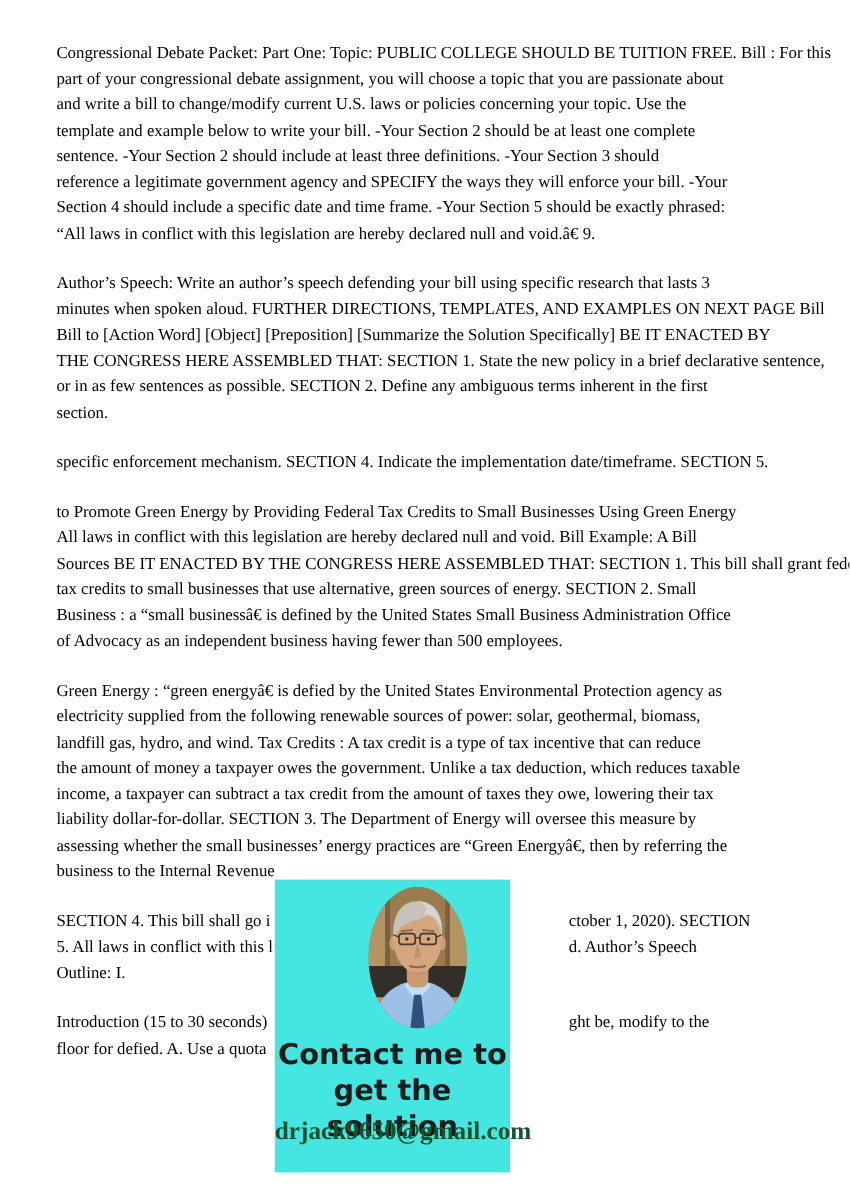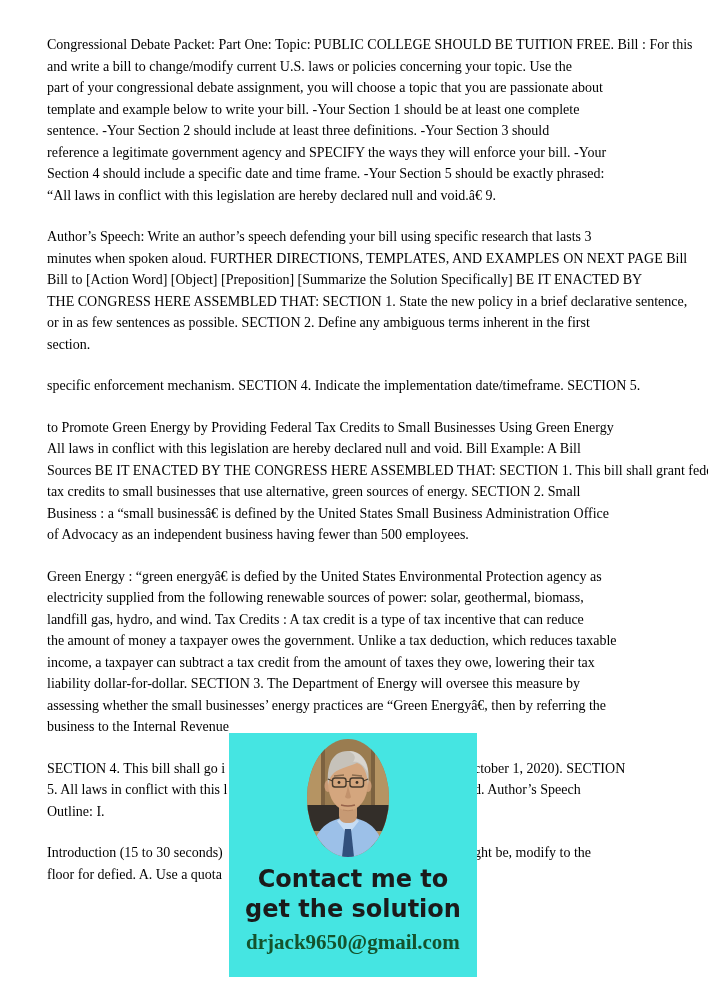--- a/index.html
+++ b/index.html
@@ -29,21 +29,21 @@
   .rfrag {
     position: absolute;
     left: 427px;
     top: 0;
     white-space: pre;
   }
   .overlay {
     position: absolute;
     left: 229px;
     top: 733px;
-    width: 248px;
+    width: 196px;
     height: 244px;
     background: #45e5e2;
   }
   .avatar-wrap {
     position: absolute;
     left: 78px;
     top: 6px;
     width: 82px;
     height: 118px;
   }
@@ -73,23 +73,23 @@
 </style>
 </head>
 <body>
 
 <div class="page">
 
   <div class="doc">
 
     <div class="para">
       <div class="line"><span>Congressional Debate Packet: Part One: Topic: PUBLIC COLLEGE SHOULD BE TUITION FREE. Bill : For this</span></div>
+      <div class="line"><span>part of your congressional debate assignment, you will choose a topic that you are passionate about</span></div>
       <div class="line"><span>and write a bill to change/modify current U.S. laws or policies concerning your topic. Use the</span></div>
-      <div class="line"><span>part of your congressional debate assignment, you will choose a topic that you are passionate about</span></div>
-      <div class="line"><span>template and example below to write your bill. -Your Section 1 should be at least one complete</span></div>
+      <div class="line"><span>template and example below to write your bill. -Your Section 2 should be at least one complete</span></div>
       <div class="line"><span>sentence. -Your Section 2 should include at least three definitions. -Your Section 3 should</span></div>
       <div class="line"><span>reference a legitimate government agency and SPECIFY the ways they will enforce your bill. -Your</span></div>
       <div class="line"><span>Section 4 should include a specific date and time frame. -Your Section 5 should be exactly phrased:</span></div>
       <div class="line"><span>“All laws in conflict with this legislation are hereby declared null and void.â€ 9.</span></div>
     </div>
 
     <div class="para">
       <div class="line"><span>Author’s Speech: Write an author’s speech defending your bill using specific research that lasts 3</span></div>
       <div class="line"><span>minutes when spoken aloud. FURTHER DIRECTIONS, TEMPLATES, AND EXAMPLES ON NEXT PAGE Bill</span></div>
       <div class="line"><span>Bill to [Action Word] [Object] [Preposition] [Summarize the Solution Specifically] BE IT ENACTED BY</span></div>

